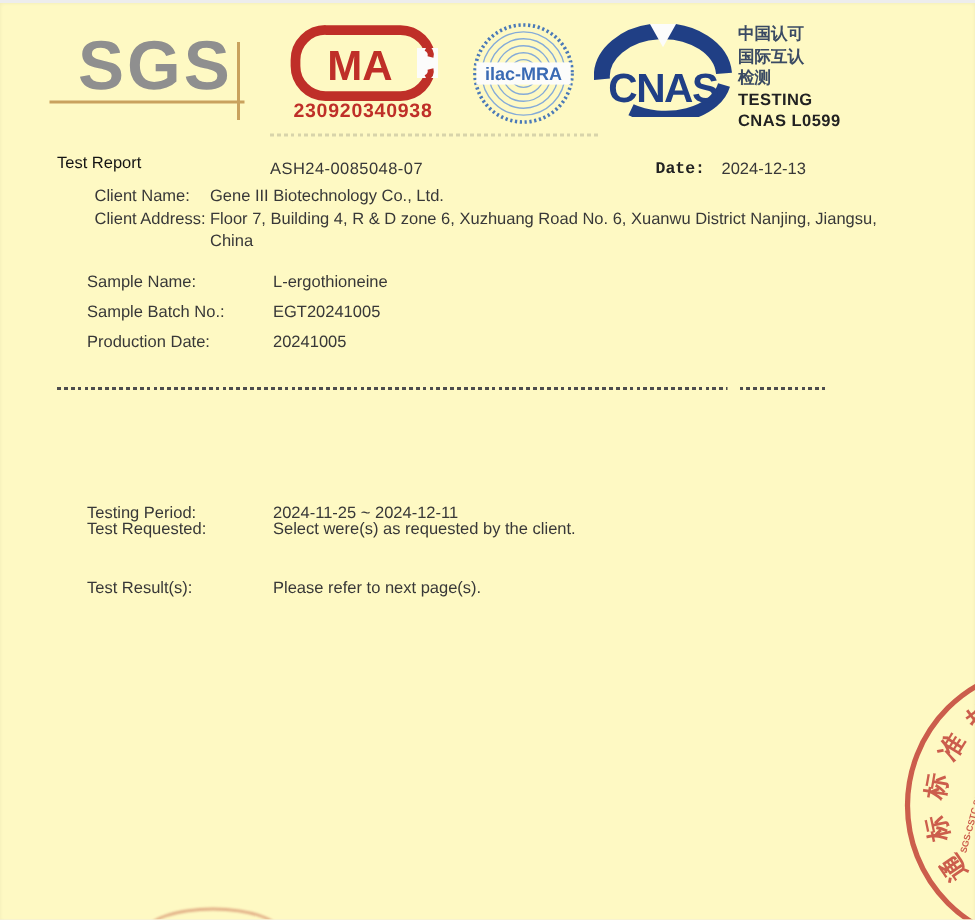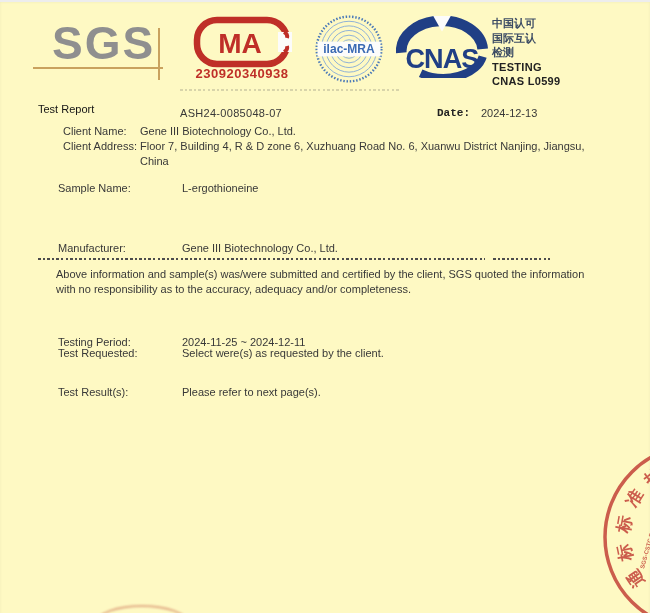--- a/index.html
+++ b/index.html
@@ -90,28 +90,30 @@
   <div class="abs txt" style="left:63px;top:124px;">
     <span class="c-lbl">Client Name:</span><span>Gene III Biotechnology Co., Ltd.</span>
   </div>
   <div class="abs txt" style="left:63px;top:139px;">
     <span class="c-lbl" style="vertical-align:top;">Client Address:</span><span class="wrapval">Floor 7, Building 4, R &amp; D zone 6, Xuzhuang Road No. 6, Xuanwu District Nanjing, Jiangsu, China</span>
   </div>
 
   <div class="abs txt" style="left:58px;top:181px;">
     <span class="s-lbl">Sample Name:</span><span>L-ergothioneine</span>
   </div>
-  <div class="abs txt" style="left:58px;top:241px;">
-    <span class="s-lbl">Manufacturer:</span><span>Gene III Biotechnology Co., Ltd.</span>
+  <div class="abs txt" style="left:58px;top:201px;">
+    <span class="s-lbl">Sample Batch No.:</span><span>EGT20241005</span>
+  </div>
+  <div class="abs txt" style="left:58px;top:221px;">
+    <span class="s-lbl">Production Date:</span><span>20241005</span>
   </div>
 
   <div class="abs dash" style="left:38px;top:258px;width:447px;"></div>
   <div class="abs dash" style="left:493px;top:258px;width:57px;"></div>
 
-  <div class="abs disc" style="left:56px;top:267px;">Above information and sample(s) was/were submitted and certified by the client, SGS quoted the information with no responsibility as to the accuracy, adequacy and/or completeness.</div>
 
   <div class="abs txt" style="left:58px;top:335px;">
     <span class="d-lbl">Testing Period:</span><span>2024-11-25 ~ 2024-12-11</span>
   </div>
   <div class="abs txt" style="left:58px;top:346px;">
     <span class="d-lbl">Test Requested:</span><span>Select were(s) as requested by the client.</span>
   </div>
   <div class="abs txt" style="left:58px;top:385px;">
     <span class="d-lbl">Test Result(s):</span><span>Please refer to next page(s).</span>
   </div>

